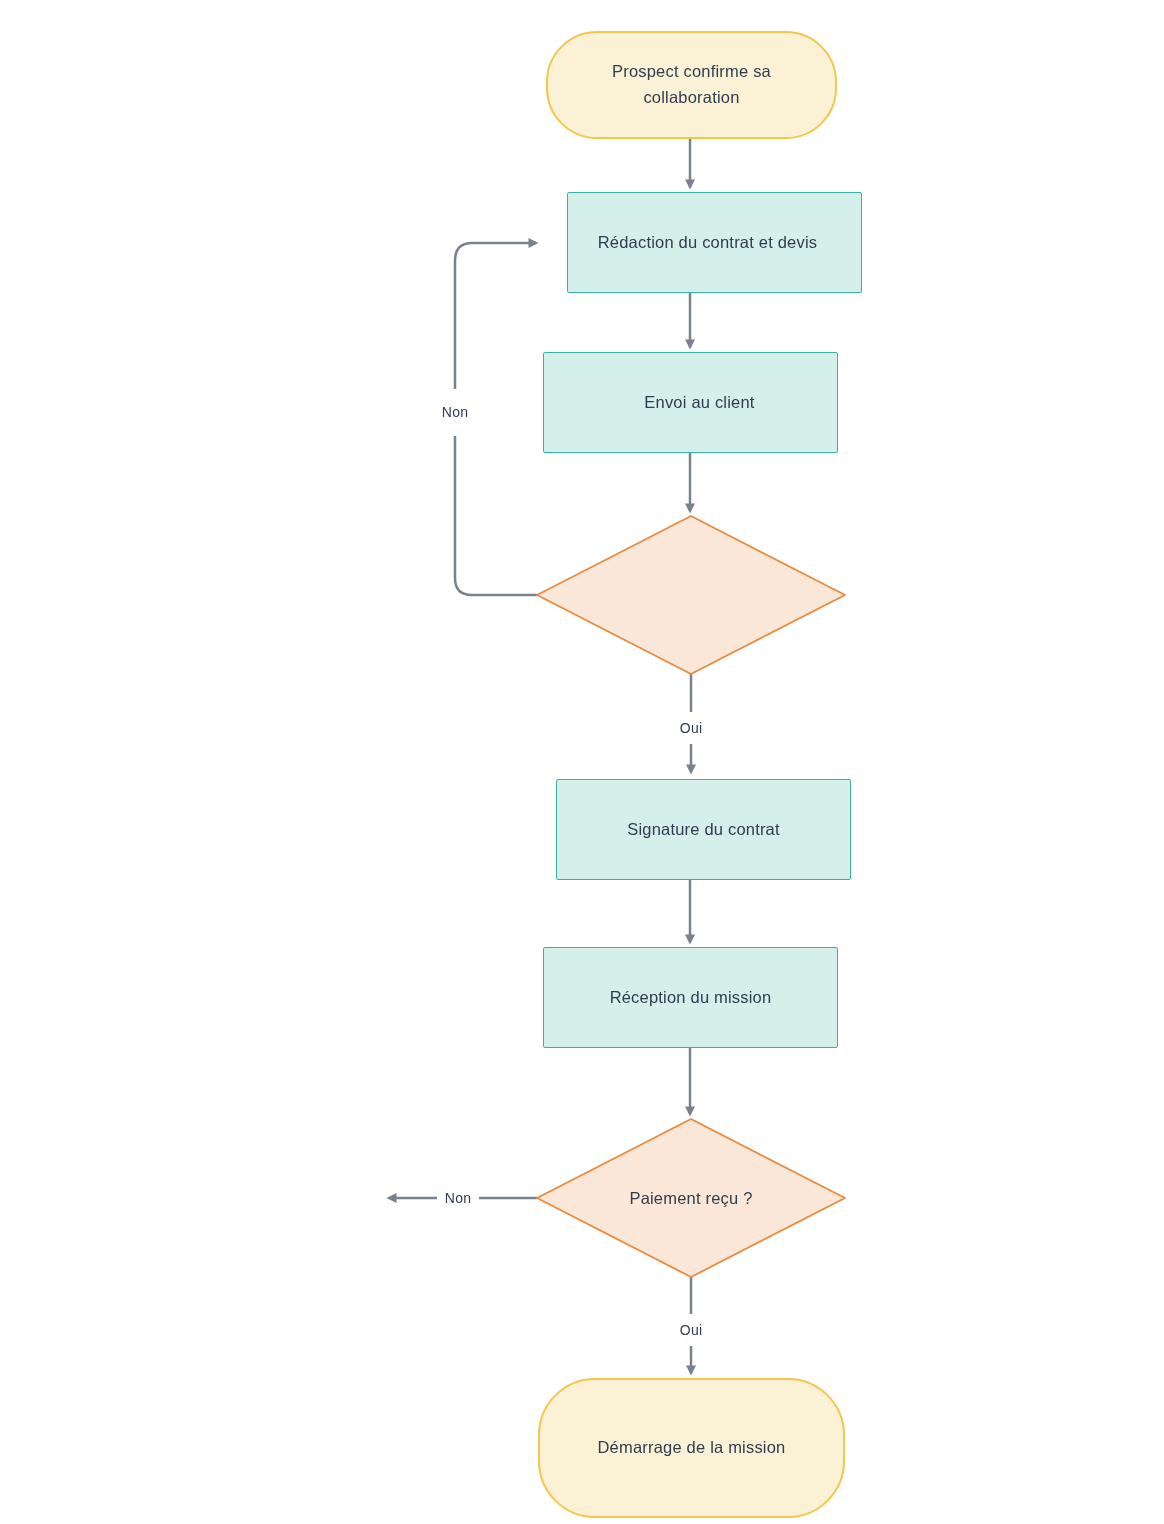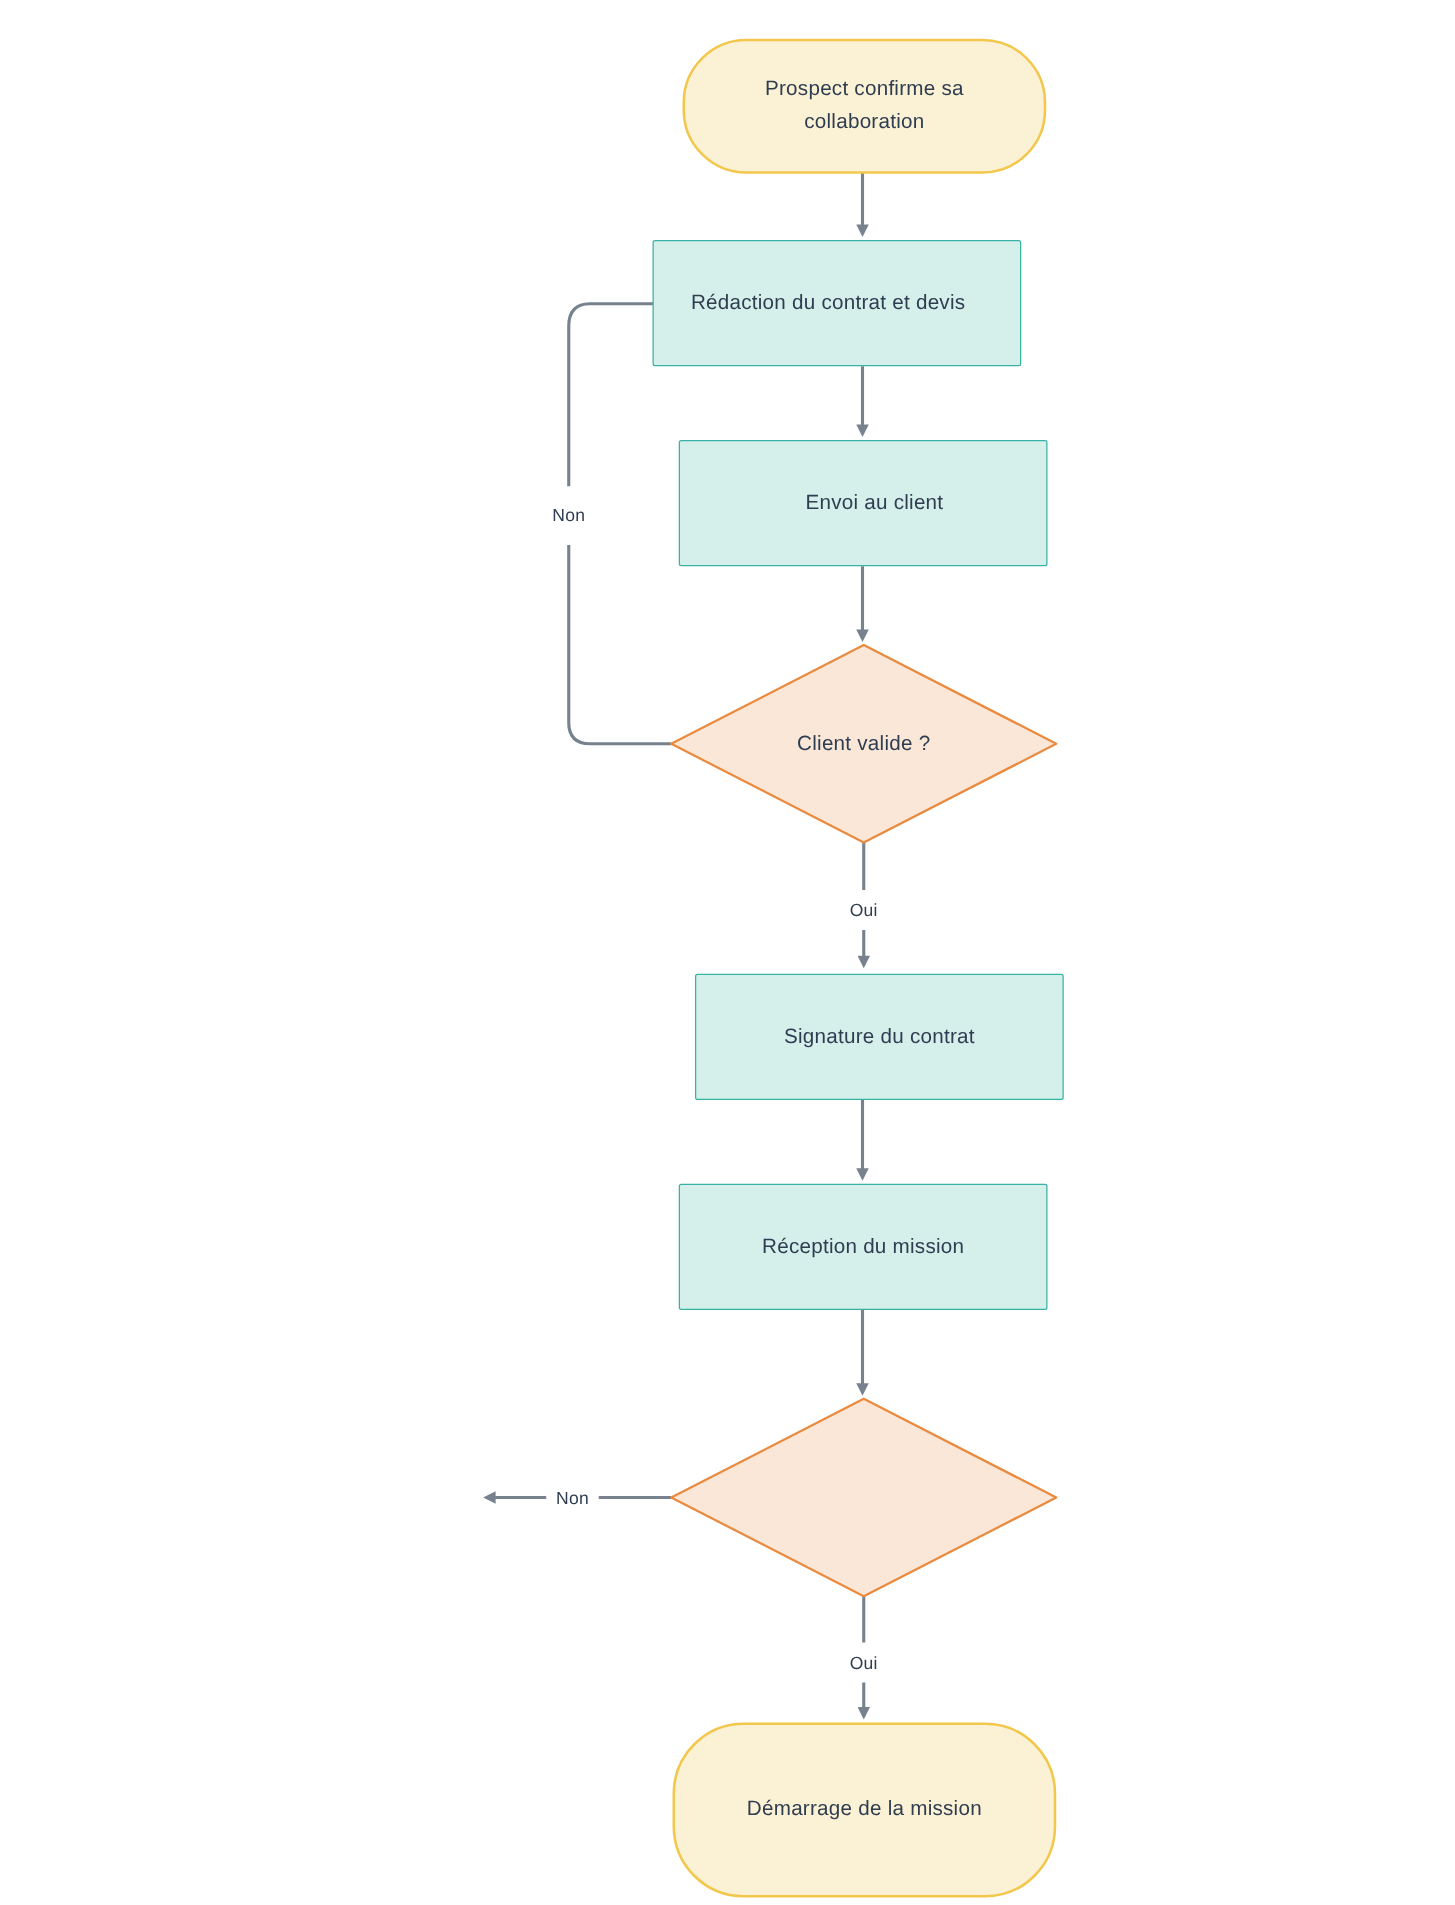--- a/index.html
+++ b/index.html
@@ -72,40 +72,40 @@
     <path class="conn" d="M437 1198 L389 1198" marker-end="url(#arrow)"></path>
 
     <polygon points="691,516 845,595 691,674 537,595" style="fill:var(--decision-fill);stroke:var(--decision-border);stroke-width:1.8;stroke-linejoin:round"></polygon>
     <polygon points="691,1119 845,1198 691,1277 537,1198" style="fill:var(--decision-fill);stroke:var(--decision-border);stroke-width:1.8;stroke-linejoin:round"></polygon>
   </svg>
 
   <div class="node terminator" style="left:546px;top:31px;width:291px;height:108px;border-radius:51px;">
     <span>Prospect confirme sa collaboration</span>
   </div>
 
-  <div class="node process" style="left:522px;top:192px;width:295px;height:101px;padding-left:14px;">
+  <div class="node process" style="left:567px;top:192px;width:295px;height:101px;padding-left:14px;">
     <span>Rédaction du contrat et devis</span>
   </div>
 
   <div class="node process" style="left:543px;top:352px;width:295px;height:101px;padding-left:46px;">
     <span>Envoi au client</span>
   </div>
 
-  <div class="diamond-label" style="left:541px;top:575px;width:300px;height:40px;">
-    <span>Client valide ?</span>
-  </div>
 
   <div class="node process" style="left:556px;top:779px;width:295px;height:101px;">
     <span>Signature du contrat</span>
   </div>
 
   <div class="node process" style="left:543px;top:947px;width:295px;height:101px;">
     <span>Réception du mission</span>
   </div>
 
+  <div class="diamond-label" style="left:541px;top:1178px;width:300px;height:40px;">
+    <span>Paiement reçu ?</span>
+  </div>
 
 
   <div class="node terminator" style="left:538px;top:1378px;width:307px;height:140px;border-radius:57px;">
     <span>Démarrage de la mission</span>
   </div>
 
   <span class="edge-label" style="left:455px;top:412px;">Non</span>
   <span class="edge-label" style="left:691px;top:728px;">Oui</span>
   <span class="edge-label" style="left:458px;top:1198px;">Non</span>
   <span class="edge-label" style="left:691px;top:1330px;">Oui</span>

